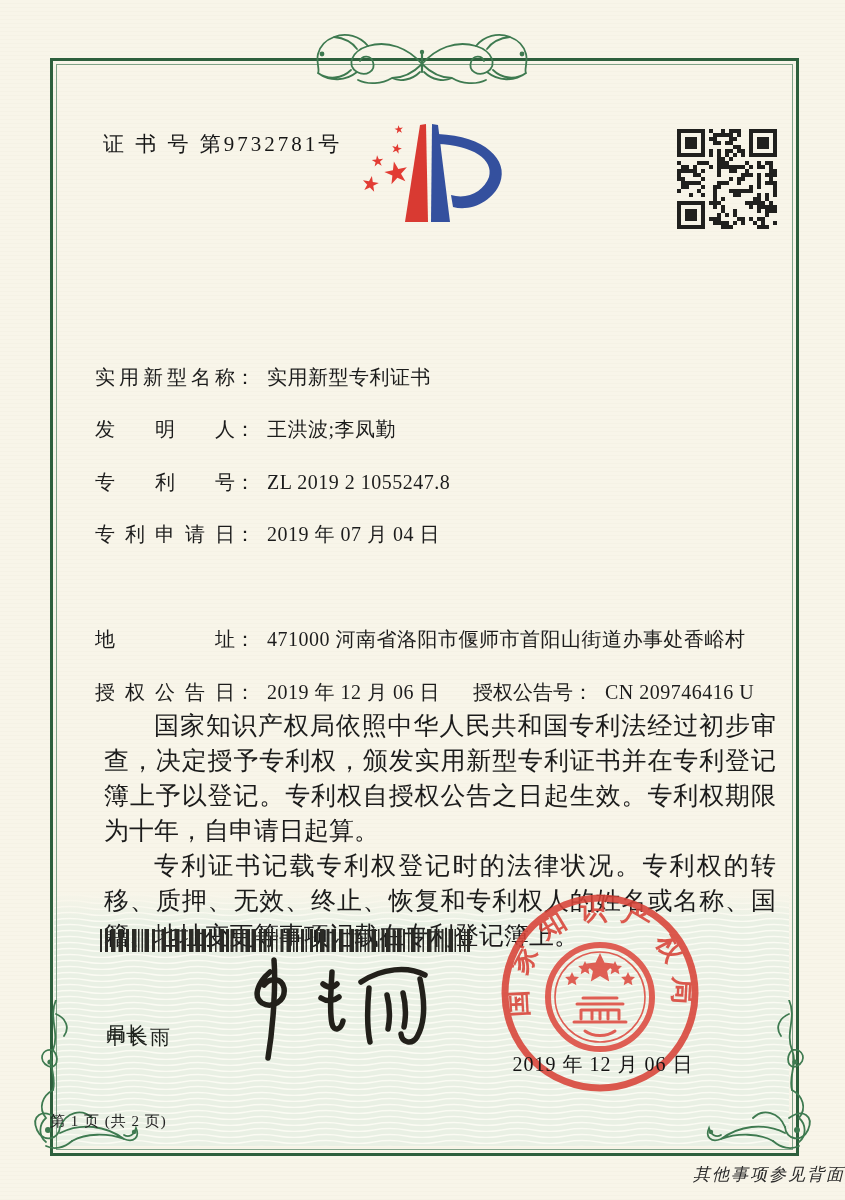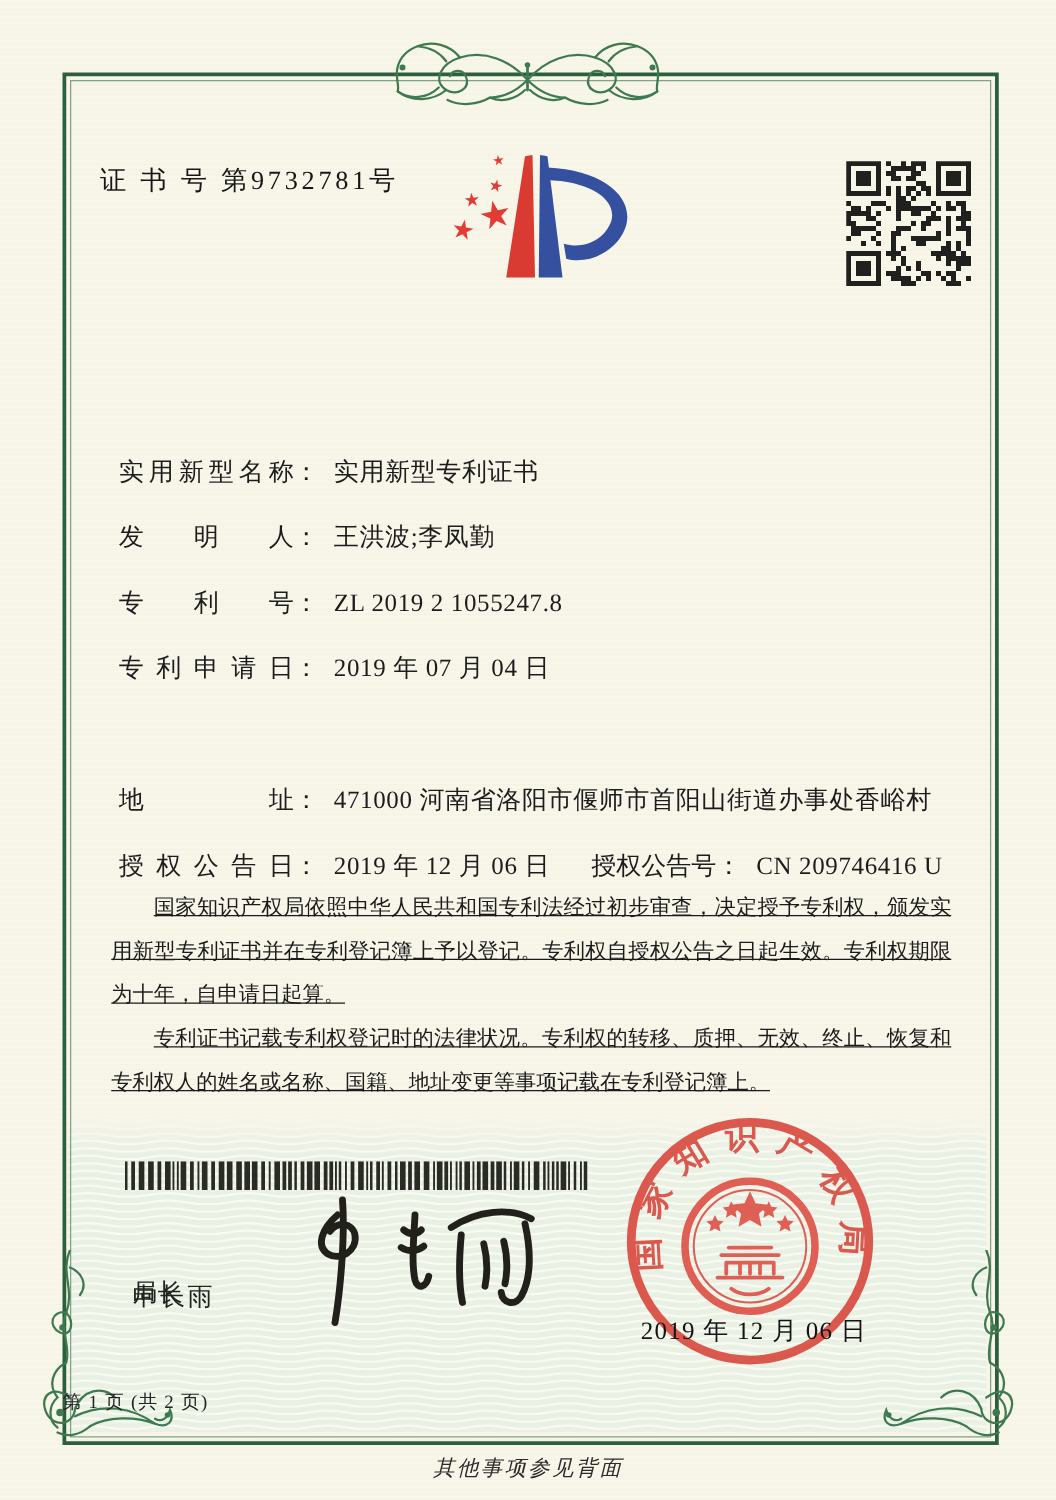--- a/index.html
+++ b/index.html
@@ -17,50 +17,50 @@
     border:3px solid #2d5f3c;
   }
   .frame-inner{
     position:absolute; inset:3px; border:1px solid #7fa287;
   }
   
   .ornament-top{position:absolute; left:302px; top:28px; width:240px; height:62px;}
   .corner-bl{position:absolute; left:26px; top:1000px; width:120px; height:165px;}
   .corner-br{position:absolute; left:699px; top:1000px; width:120px; height:165px; transform:scaleX(-1);}
   
-  .cert-no{position:absolute; left:80px; top:130px; font-size:21px; letter-spacing:3px; color:#161616;}
+  .cert-no{position:absolute; left:103px; top:130px; font-size:21px; letter-spacing:3px; color:#161616;}
   .logo{position:absolute; left:355px; top:122px; width:160px; height:110px;}
   .logo .star{position:absolute; color:#e23c34; line-height:1; transform-origin:center;}
   .qr{position:absolute; left:677px; top:129px; width:100px; height:100px;}
   .title{
     position:absolute; left:50px; top:250px; width:743px; text-align:center;
     font-size:43px; font-weight:700; letter-spacing:7px; color:#141414;
   }
   
   .row{position:absolute; left:95px; width:670px; font-size:20px; white-space:nowrap;}
   .flabel{display:inline-block; width:140px; text-align:justify; text-align-last:justify; vertical-align:bottom;}
   .fcolon{display:inline-block;}
   .fvalue{margin-left:12px; letter-spacing:0.5px;}
   .flabel2{display:inline-block; margin-left:28px;}
   
   .body-text{
-    position:absolute; left:89px; top:708px; width:672px;
-    font-size:17px; line-height:35px; text-align:justify; color:#1b1b1b;text-decoration:underline;
+    position:absolute; left:104px; top:708px; width:672px;
+    font-size:25px; line-height:35px; text-align:justify; color:#1b1b1b;
   }
   .body-text p{margin:0; text-indent:2em;}
   
   .wave-band{position:absolute; left:54px; top:892px; width:735px; height:254px;}
   .barcode{position:absolute; left:100px; top:929px; width:370px; height:23px;}
   .director-label{position:absolute; left:106px; top:988px; font-family:"Liberation Sans","DejaVu Sans",sans-serif; font-size:20px; color:#20241f;margin-top:33px;}
   .director-name{position:absolute; left:106px; top:1024px; font-family:"Liberation Sans","DejaVu Sans",sans-serif; font-size:20px; letter-spacing:2px; color:#20241f;}
   .signature{position:absolute; left:228px; top:952px; width:210px; height:115px;}
   .seal{position:absolute; left:497px; top:891px; width:206px; height:206px;}
   .seal-date{position:absolute; left:508px; top:1051px; width:190px; text-align:center; font-size:20px; letter-spacing:1px; color:#141414;}
   .page-indicator{position:absolute; left:50px; top:1112px; width:743px; font-size:15px; letter-spacing:1px; color:#222;}
-  .back-note{position:absolute; left:0; top:1163px; width:845px; text-align:center; font-size:17px; font-style:italic; letter-spacing:2px; color:#2a2a2a;}
+  .back-note{position:absolute; left:0; top:1163px; width:845px; text-align:right; font-size:17px; font-style:italic; letter-spacing:2px; color:#2a2a2a;}
 </style>
 </head>
 <body>
 
 <div id="page">
 
   <svg class="wave-band" viewBox="0 0 735 254" preserveAspectRatio="none">
     <defs>
       <pattern id="wav" width="64" height="6" patternUnits="userSpaceOnUse">
         <rect width="64" height="6" fill="#e9f0e4"></rect>

